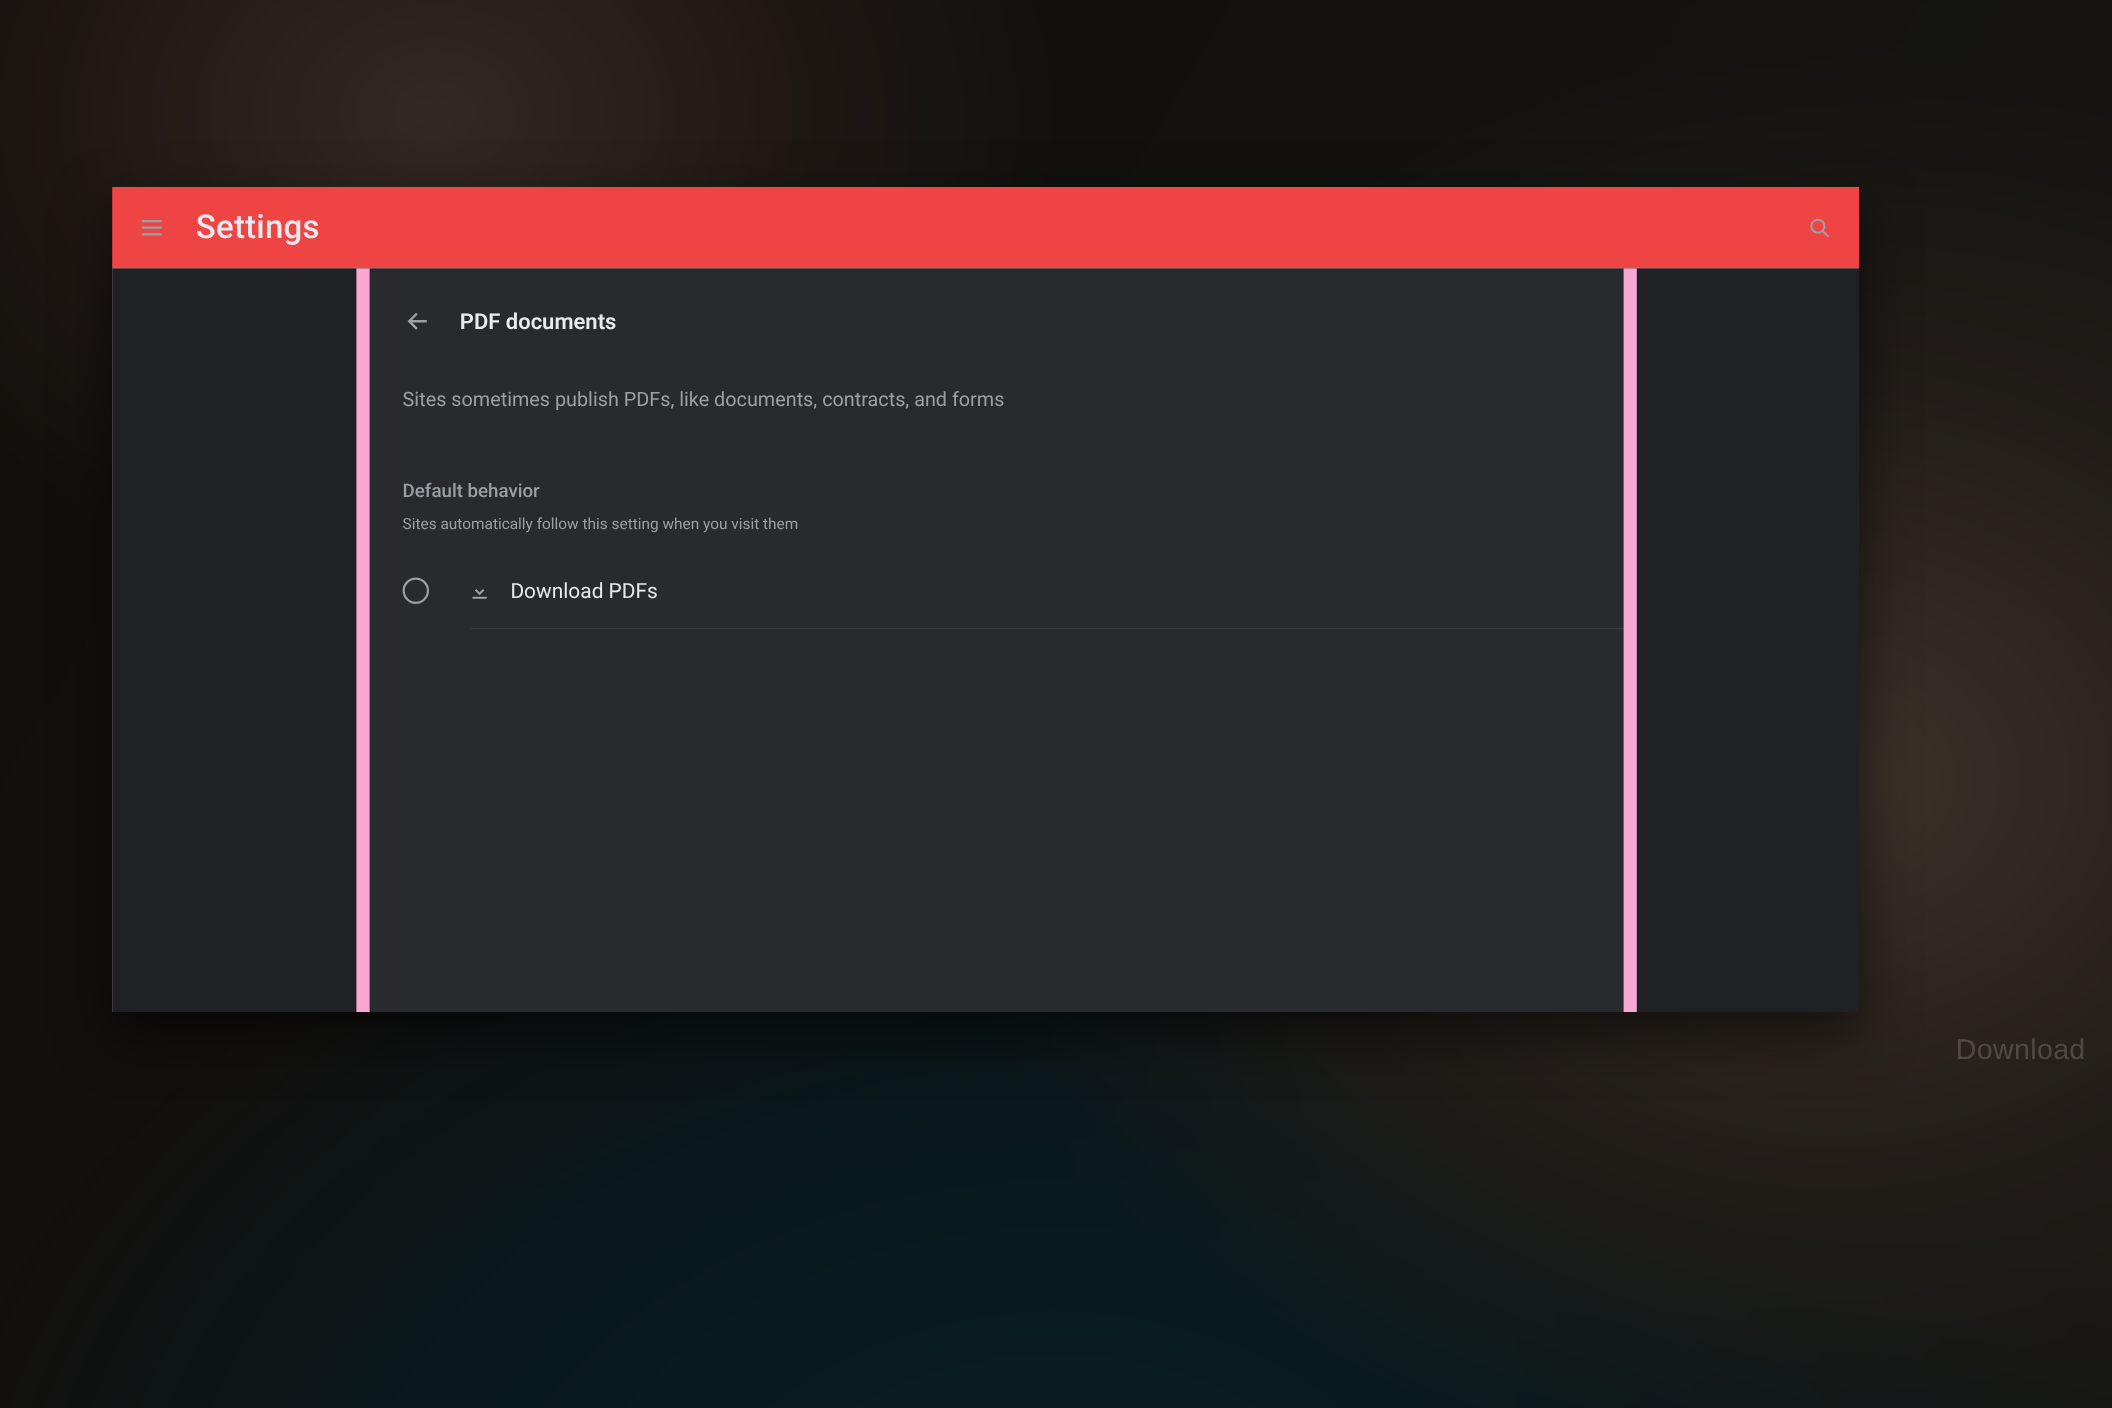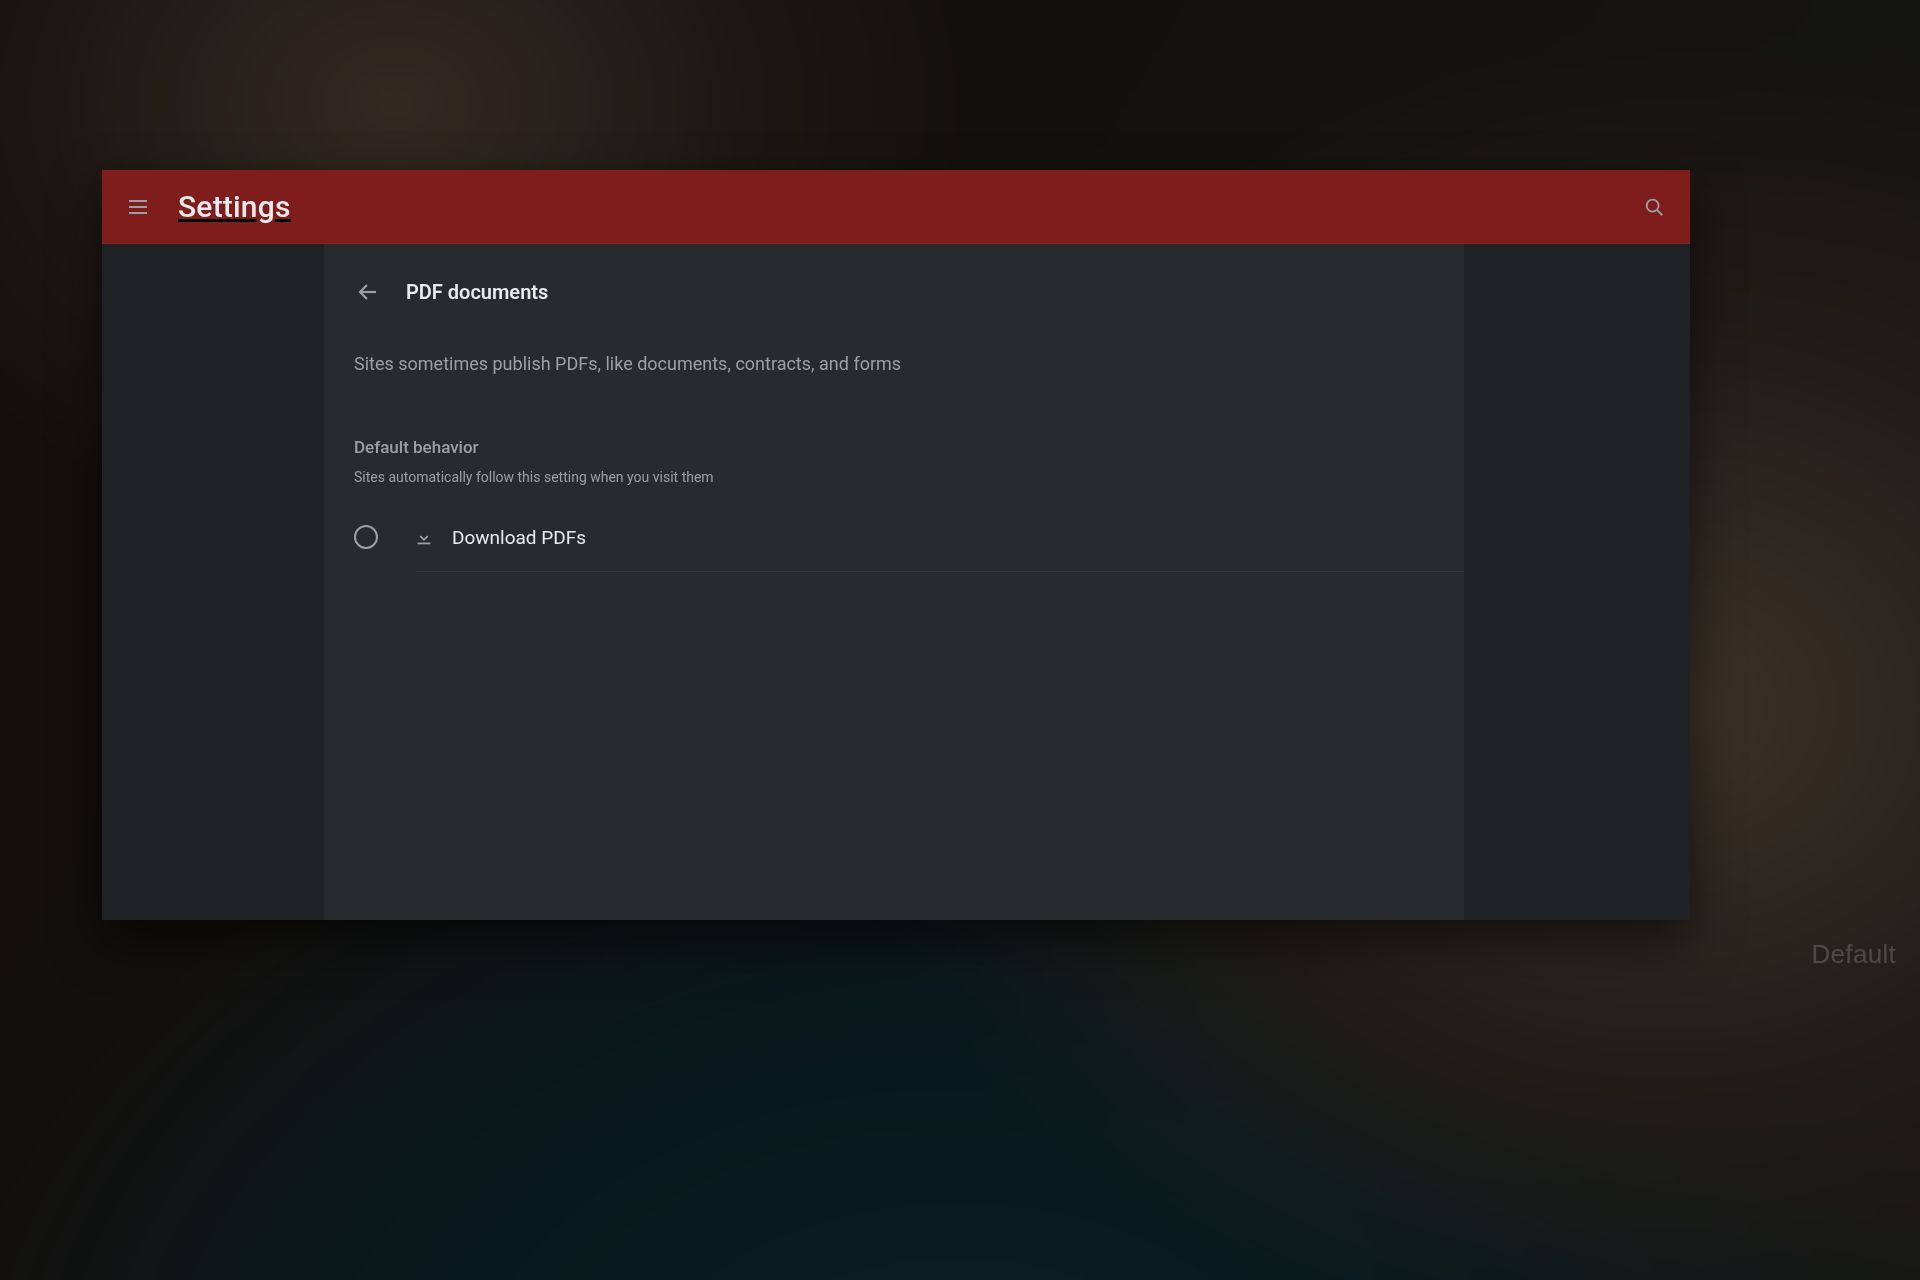--- a/index.html
+++ b/index.html
@@ -28,38 +28,38 @@
     box-shadow: 0 20px 50px rgba(0,0,0,0.55);
     display: flex; flex-direction: column;
     border-radius: 2px;
   }
 
   .titlebar {
     height: 74px;
     display: flex; align-items: center;
     padding: 0 22px;
     border-bottom: 1px solid rgba(255,255,255,0.04);
-    background: #7f1d1d;
-    text-decoration: underline;
+    background: #ef4444;
   }
   .hamburger { width: 28px; height: 28px; display:flex; align-items:center; justify-content:center; cursor:pointer; color:#9aa0a6; }
   .title {
     color: #e8eaed;
     font-size: 30px;
     font-weight: 500;
     margin-left: 26px;
     letter-spacing: 0.2px;
   }
   .spacer { flex: 1; }
   .search-btn { width: 28px; height: 28px; display:flex; align-items:center; justify-content:center; cursor:pointer; color:#9aa0a6; }
 
   .body-area {
     flex: 1;
     display: flex;
     background: #f9a8d4;
+    gap: 12px;
   }
   .left-gutter { width: 222px; background: #202124; }
   .card {
     width: 1140px;
     background: #292a2d;
     padding: 28px 0 40px 0;
   }
   .right-gutter { flex: 1; background: #202124; }
 
   .section-header {
@@ -205,13 +205,13 @@
       <div class="divider"></div>
 
 
     </div>
 
     <div class="right-gutter"></div>
   </div>
 
 </div>
 
-<div class="activate-watermark">Default</div>
+<div class="activate-watermark">Download</div>
 
 </body></html>

